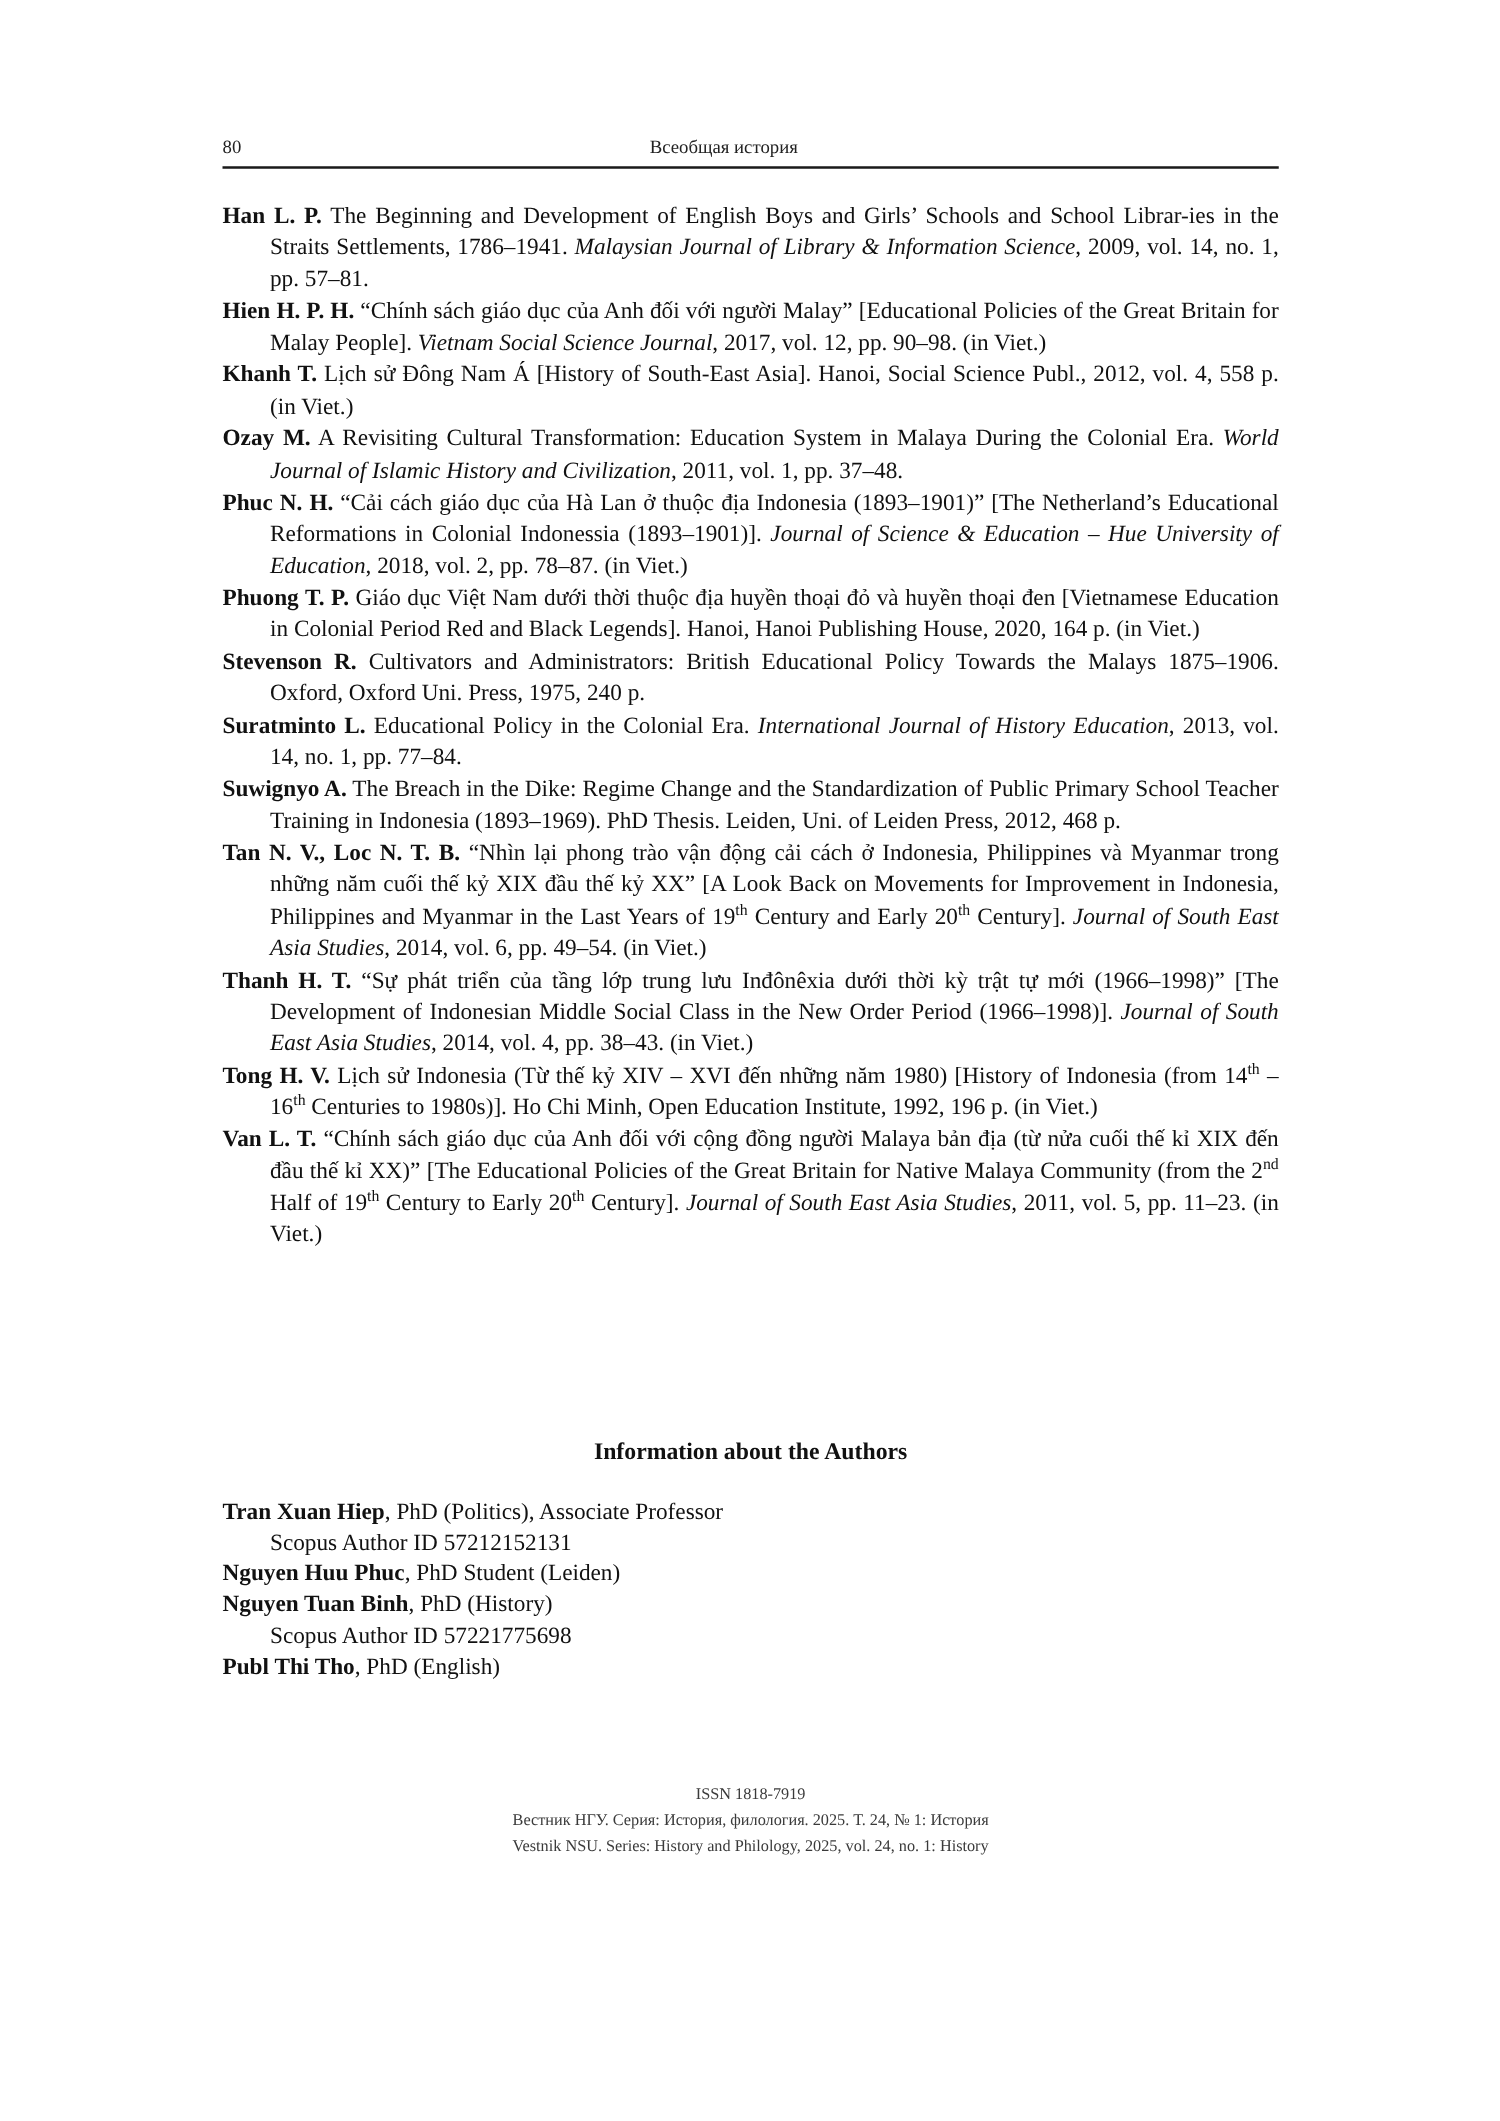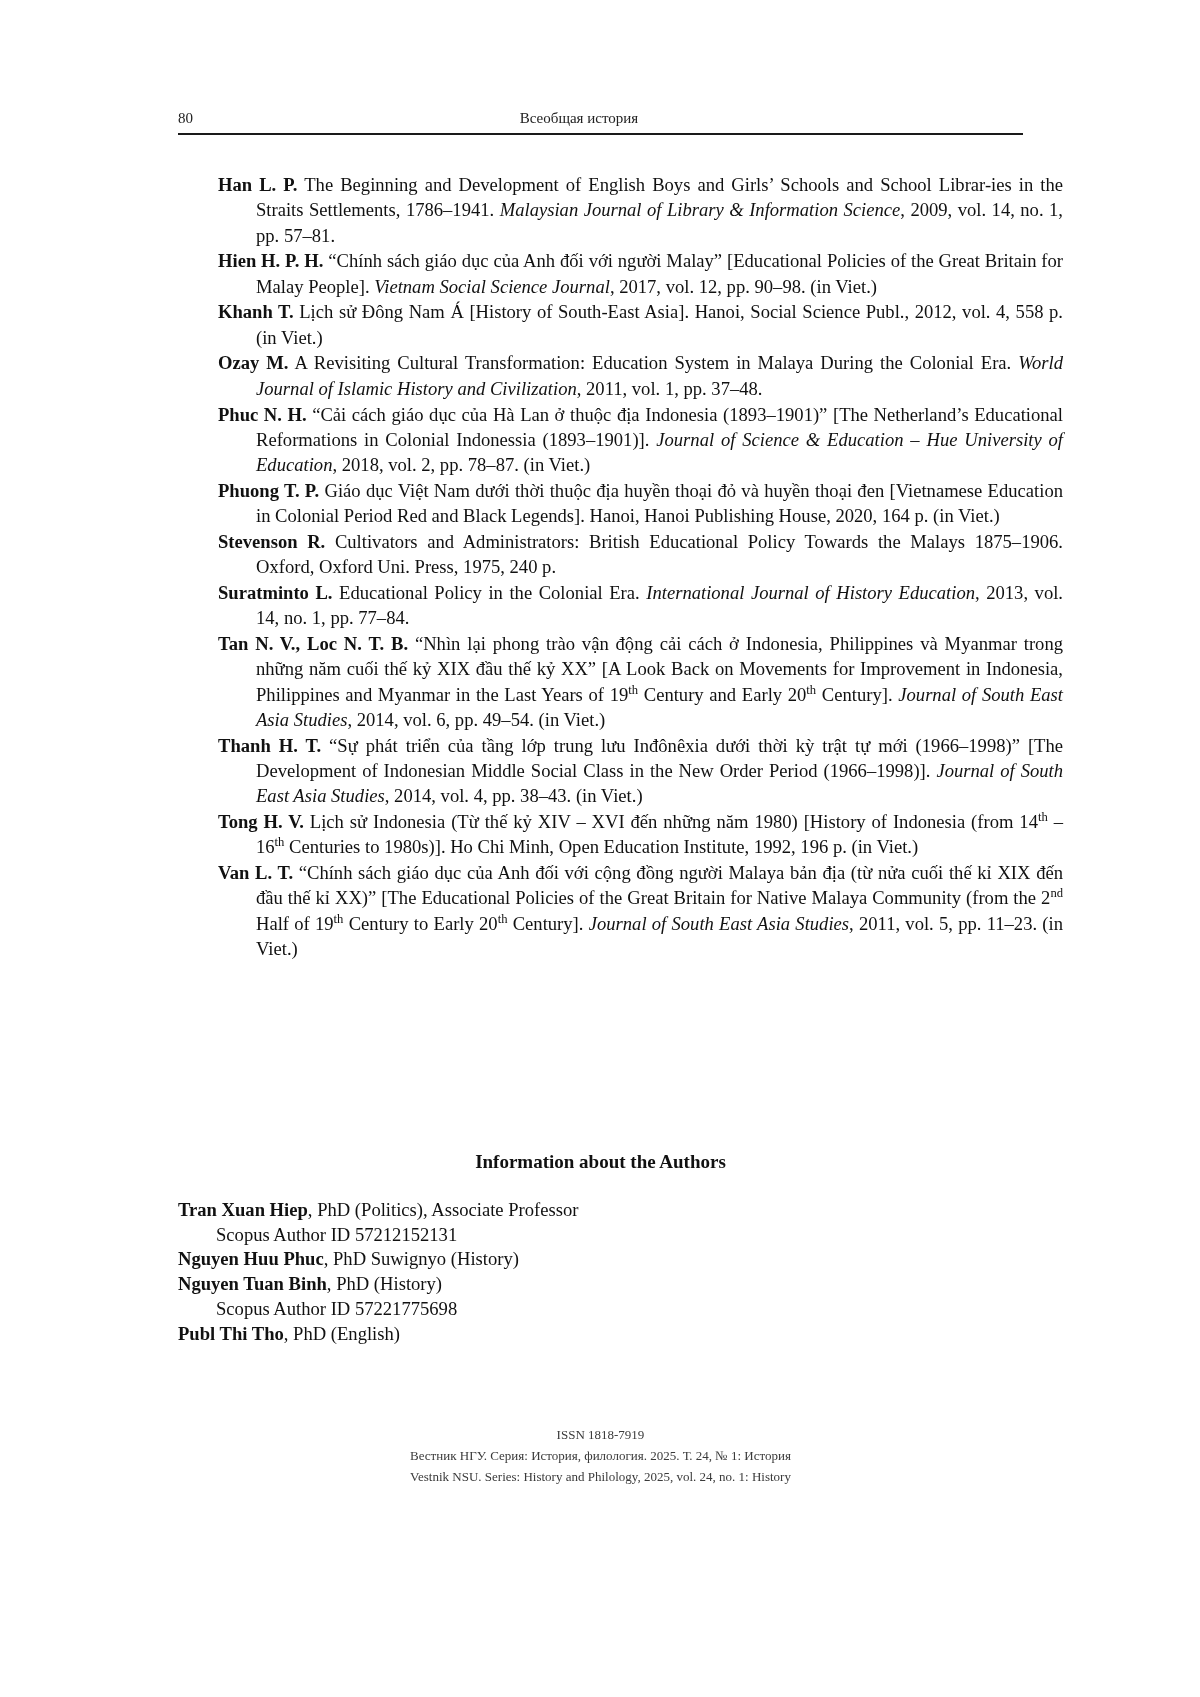--- a/index.html
+++ b/index.html
@@ -45,23 +45,22 @@
   .header-rule {
     position: absolute;
     left: 178px;
     top: 133px;
     width: 845px;
     border-top: 2px solid #1a1a1a;
   }
   .refs {
     position: absolute;
     left: 178px;
-    top: 172px;
+    top: 160px;
     width: 845px;
-    margin-left: 40px;
   }
   .ref {
     font-size: 18.6px;
     line-height: 1.36;
     text-align: justify;
     text-justify: inter-word;
     margin: 0 0 0.5px 0;
     padding-left: 38px;
     text-indent: -38px;
     hyphens: manual;
@@ -117,32 +116,33 @@
 
   <div class="refs">
       <p class="ref" id="ref-han"><b>Han L. P.</b> The Beginning and Development of English Boys and Girls’ Schools and School Librar-ies in the Straits Settlements, 1786–1941. <i>Malaysian Journal of Library &amp; Information Science</i>, 2009, vol. 14, no. 1, pp. 57–81.</p>
       <p class="ref" id="ref-hien"><b>Hien H. P. H.</b> “Chính sách giáo dục của Anh đối với người Malay” [Educational Policies of the Great Britain for Malay People]. <i>Vietnam Social Science Journal</i>, 2017, vol. 12, pp. 90–98. (in Viet.)</p>
       <p class="ref" id="ref-khanh"><b>Khanh T.</b> Lịch sử Đông Nam Á [History of South-East Asia]. Hanoi, Social Science Publ., 2012, vol. 4, 558 p. (in Viet.)</p>
       <p class="ref" id="ref-ozay"><b>Ozay M.</b> A Revisiting Cultural Transformation: Education System in Malaya During the Colonial Era. <i>World Journal of Islamic History and Civilization</i>, 2011, vol. 1, pp. 37–48.</p>
       <p class="ref" id="ref-phuc"><b>Phuc N. H.</b> “Cải cách giáo dục của Hà Lan ở thuộc địa Indonesia (1893–1901)” [The Netherland’s Educational Reformations in Colonial Indonessia (1893–1901)]. <i>Journal of Science &amp; Education – Hue University of Education</i>, 2018, vol. 2, pp. 78–87. (in Viet.)</p>
       <p class="ref" id="ref-phuong"><b>Phuong T. P.</b> Giáo dục Việt Nam dưới thời thuộc địa huyền thoại đỏ và huyền thoại đen [Vietnamese Education in Colonial Period Red and Black Legends]. Hanoi, Hanoi Publishing House, 2020, 164 p. (in Viet.)</p>
       <p class="ref" id="ref-stevenson"><b>Stevenson R.</b> Cultivators and Administrators: British Educational Policy Towards the Malays 1875–1906. Oxford, Oxford Uni. Press, 1975, 240 p.</p>
       <p class="ref" id="ref-suratminto"><b>Suratminto L.</b> Educational Policy in the Colonial Era. <i>International Journal of History Education</i>, 2013, vol. 14, no. 1, pp. 77–84.</p>
+      <p class="ref" id="ref-suwignyo"><b>Suwignyo A.</b> The Breach in the Dike: Regime Change and the Standardization of Public Primary School Teacher Training in Indonesia (1893–1969). PhD Thesis. Leiden, Uni. of Leiden Press, 2012, 468 p.</p>
       <p class="ref" id="ref-tan-loc"><b>Tan N. V., Loc N. T. B.</b> “Nhìn lại phong trào vận động cải cách ở Indonesia, Philippines và Myanmar trong những năm cuối thế kỷ XIX đầu thế kỷ XX” [A Look Back on Movements for Improvement in Indonesia, Philippines and Myanmar in the Last Years of 19<sup>th</sup> Century and Early 20<sup>th</sup> Century]. <i>Journal of South East Asia Studies</i>, 2014, vol. 6, pp. 49–54. (in Viet.)</p>
       <p class="ref" id="ref-thanh"><b>Thanh H. T.</b> “Sự phát triển của tầng lớp trung lưu Inđônêxia dưới thời kỳ trật tự mới (1966–1998)” [The Development of Indonesian Middle Social Class in the New Order Period (1966–1998)]. <i>Journal of South East Asia Studies</i>, 2014, vol. 4, pp. 38–43. (in Viet.)</p>
       <p class="ref" id="ref-tong"><b>Tong H. V.</b> Lịch sử Indonesia (Từ thế kỷ XIV – XVI đến những năm 1980) [History of Indonesia (from 14<sup>th</sup> – 16<sup>th</sup> Centuries to 1980s)]. Ho Chi Minh, Open Education Institute, 1992, 196 p. (in Viet.)</p>
       <p class="ref" id="ref-van"><b>Van L. T.</b> “Chính sách giáo dục của Anh đối với cộng đồng người Malaya bản địa (từ nửa cuối thế kỉ XIX đến đầu thế kỉ XX)” [The Educational Policies of the Great Britain for Native Malaya Community (from the 2<sup>nd</sup> Half of 19<sup>th</sup> Century to Early 20<sup>th</sup> Century]. <i>Journal of South East Asia Studies</i>, 2011, vol. 5, pp. 11–23. (in Viet.)</p>
     </div>
 
   <div class="authors-heading">Information about the Authors</div>
 
   <div class="authors">
       <p class="author-line"><b>Tran Xuan Hiep</b><span>, PhD (Politics), Associate Professor</span></p>
       <p class="author-sub">Scopus Author ID 57212152131</p>
-      <p class="author-line"><b>Nguyen Huu Phuc</b><span>, PhD Suwignyo (History)</span></p>
+      <p class="author-line"><b>Nguyen Huu Phuc</b><span>, PhD Student (Leiden)</span></p>
       <p class="author-line"><b>Nguyen Tuan Binh</b><span>, PhD (History)</span></p>
       <p class="author-sub">Scopus Author ID 57221775698</p>
       <p class="author-line"><b>Publ Thi Tho</b><span>, PhD (English)</span></p>
     </div>
 
   <div class="footer">
     <div>ISSN 1818-7919</div>
     <div>Вестник НГУ. Серия: История, филология. 2025. Т. 24, № 1: История</div>
     <div>Vestnik NSU. Series: History and Philology, 2025, vol. 24, no. 1: History</div>
   </div>

